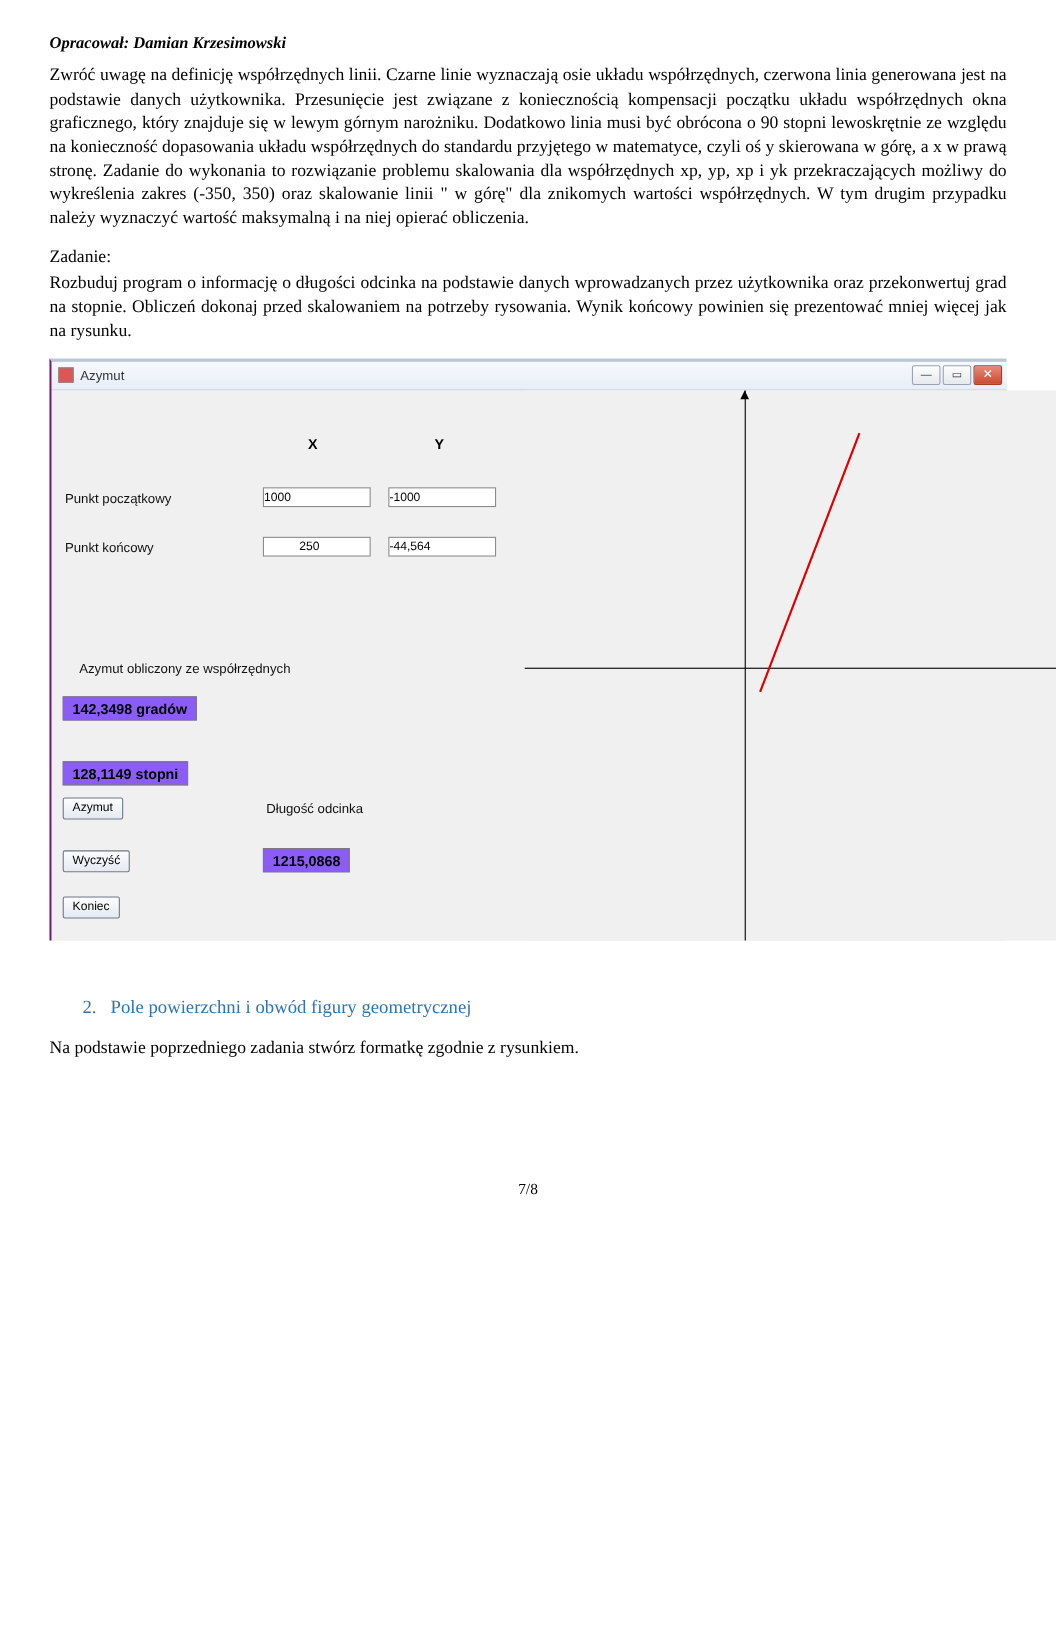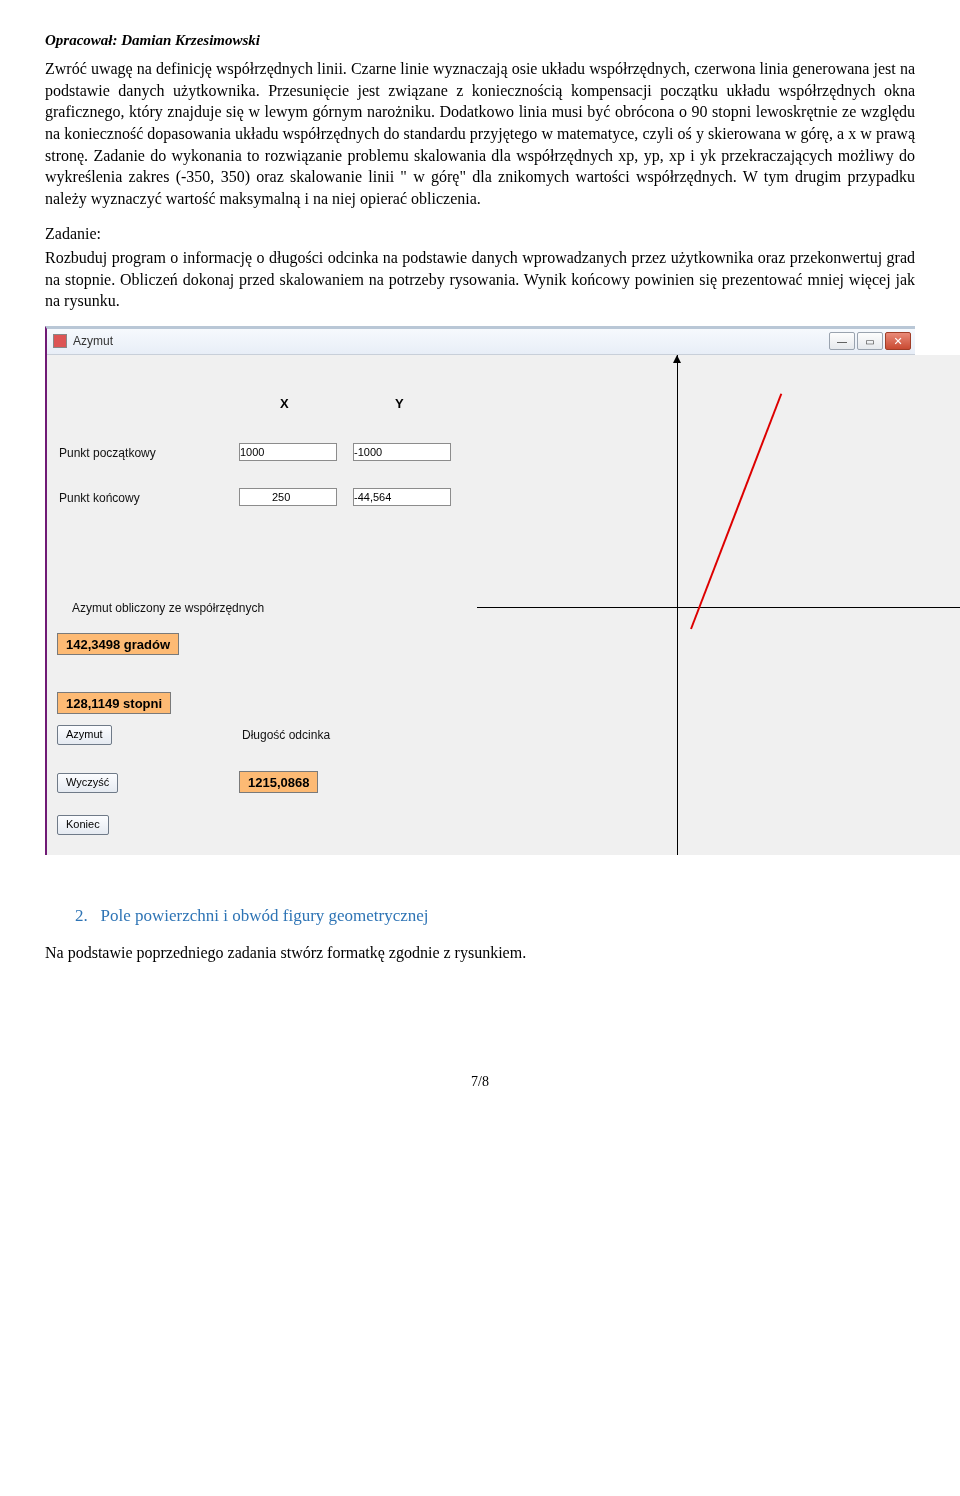--- a/index.html
+++ b/index.html
@@ -71,21 +71,21 @@
     border: 1px solid #8c8c8c;
     background: #fff;
     font-size: 11px;
     text-align: left;
     padding-top: 1px;
   }
   .readout {
     position:absolute;
     height: 22px;
     border: 1px solid #7a7a7a;
-    background: #fdba74;
+    background: #8b5cf6;
     font-size: 13px;
     font-weight: bold;
     padding: 2px 8px;
   }
   .btn {
     position:absolute;
     height: 20px;
     border: 1px solid #6f7a88;
     background: linear-gradient(#fcfdff,#e5eaf1);
     border-radius: 2px;

